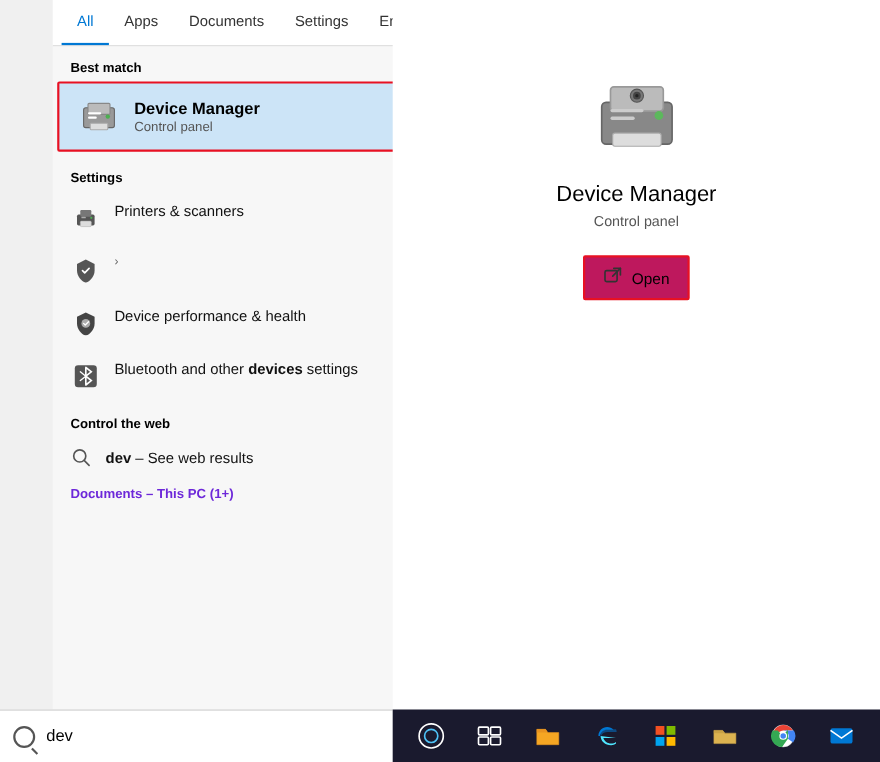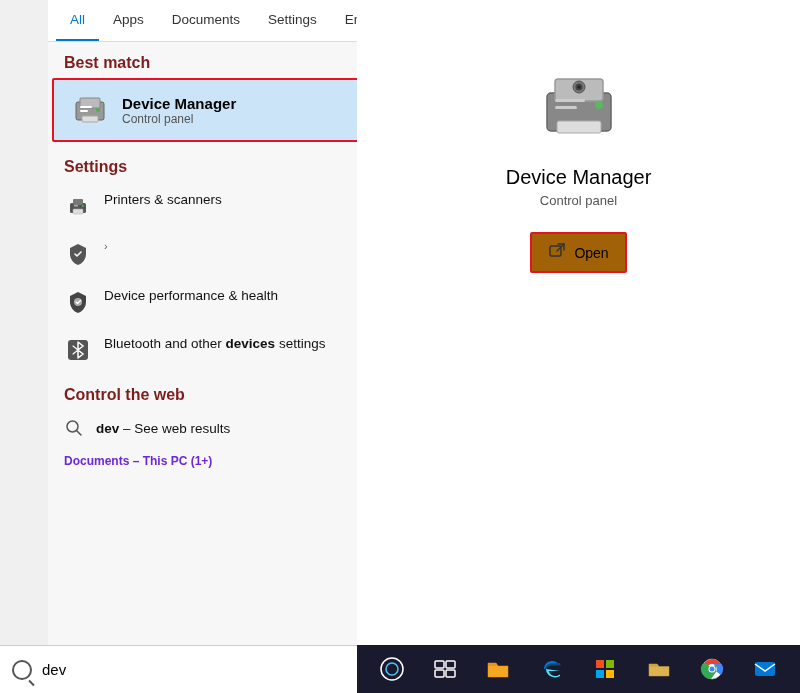--- a/index.html
+++ b/index.html
@@ -139,23 +139,23 @@
     }
 
     
     .panel-content {
       flex: 1;
       overflow-y: auto;
       padding: 0;
     }
 
     .section-label {
-      font-size: 16px;
+      font-size: 12px;
       font-weight: 600;
-      color: #7f1d1d;
+      color: #000000;
       padding: 12px 16px 6px 16px;
       text-transform: none;
     }
 
     
     .best-match-item {
       display: flex;
       align-items: center;
       padding: 10px 16px;
       background: #cce4f7;
@@ -282,21 +282,21 @@
     .right-panel .app-type {
       font-size: 13px;
       color: #555;
       margin-bottom: 24px;
     }
     .open-button {
       display: flex;
       align-items: center;
       padding: 8px 16px;
       border: 2px solid #e81123;
-      background: #a16207;
+      background: #be185d;
       cursor: pointer;
       font-size: 14px;
       color: #000;
       gap: 8px;
       border-radius: 2px;
     }
 
     
     .device-manager-svg {
       width: 36px;

